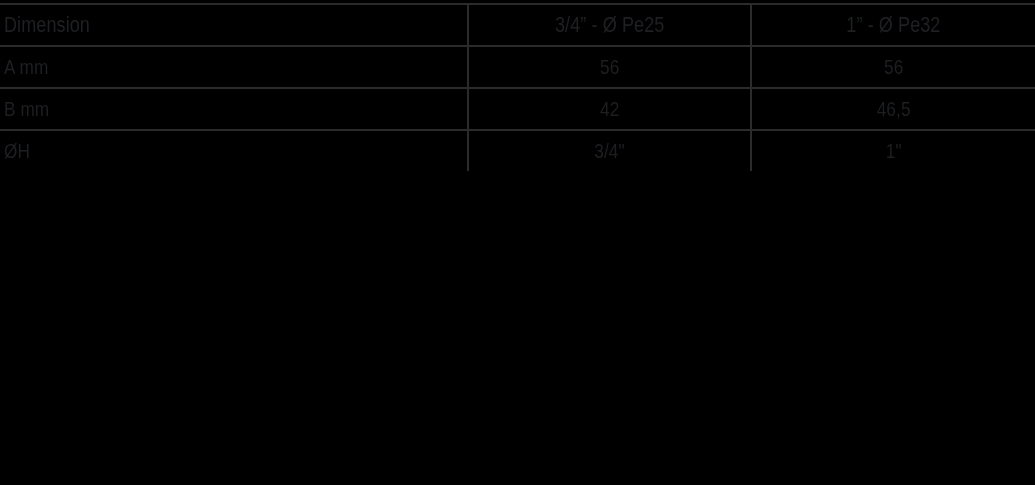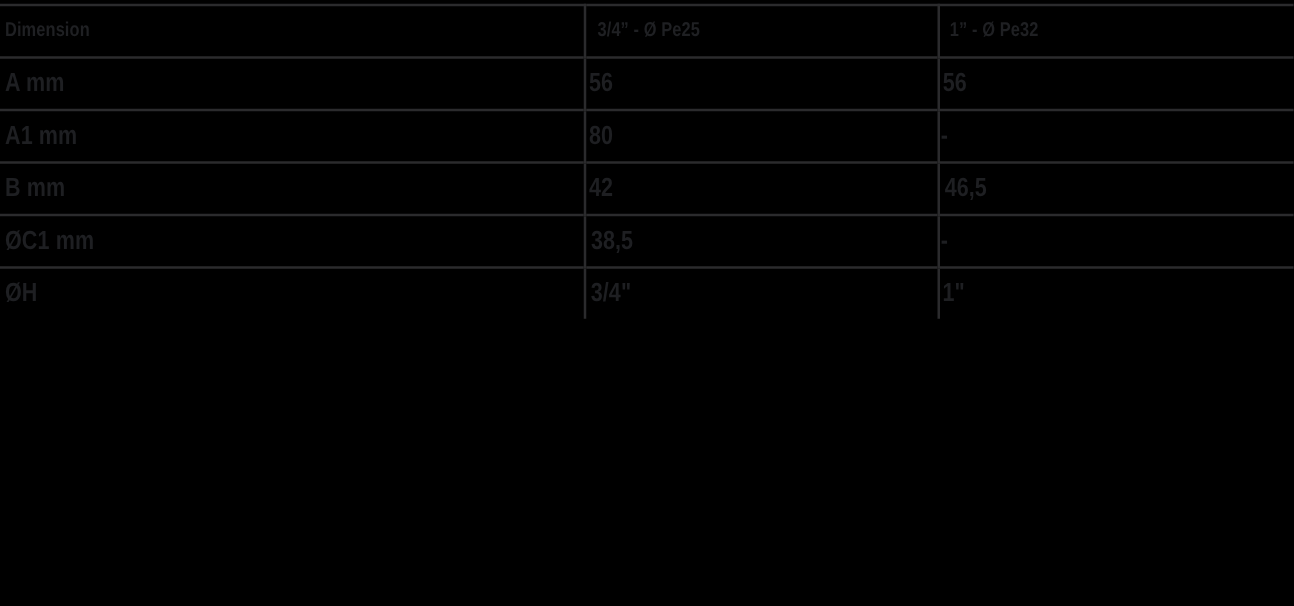--- a/index.html
+++ b/index.html
@@ -64,34 +64,34 @@
 
   
   .cell-label {
     text-align: left;
     padding-left: 4px !important;
     font-stretch: condensed;
   }
 
   
   .cell-value {
-    text-align: left;
+    text-align: center;
     font-stretch: condensed;
   }
 
   
   tr.row-bold th,
   tr.row-bold td {
-    font-weight: 700;
-    font-size: 16px;
+    font-weight: 400;
+    font-size: 22px;
   }
 
   
   tr.row-light td {
-    font-weight: 700;
+    font-weight: 400;
     color: #1e1f22;
   }
 
   
   tr.row-last td {
     border-bottom: none;
   }
 
   
   .condensed {
@@ -120,33 +120,23 @@
         <th class="cell-value"><span class="condensed">1” - Ø Pe32</span></th>
       </tr>
     </thead>
     <tbody id="table-body">
         <tr class="row-light">
           <td class="cell-label"><span class="condensed">A mm</span></td>
           <td class="cell-value"><span class="condensed">56</span></td>
           <td class="cell-value"><span class="condensed">56</span></td>
         </tr>
         <tr class="row-light">
-          <td class="cell-label"><span class="condensed">A1 mm</span></td>
-          <td class="cell-value"><span class="condensed">80</span></td>
-          <td class="cell-value"><span class="condensed">-</span></td>
-        </tr>
-        <tr class="row-light">
           <td class="cell-label"><span class="condensed">B mm</span></td>
           <td class="cell-value"><span class="condensed">42</span></td>
           <td class="cell-value"><span class="condensed">46,5</span></td>
-        </tr>
-        <tr class="row-light">
-          <td class="cell-label"><span class="condensed">ØC1 mm</span></td>
-          <td class="cell-value"><span class="condensed">38,5</span></td>
-          <td class="cell-value"><span class="condensed">-</span></td>
         </tr>
         <tr class="row-light row-last">
           <td class="cell-label"><span class="condensed">ØH</span></td>
           <td class="cell-value"><span class="condensed">3/4"</span></td>
           <td class="cell-value"><span class="condensed">1"</span></td>
         </tr>
       </tbody>
   </table>
 </div>
 

